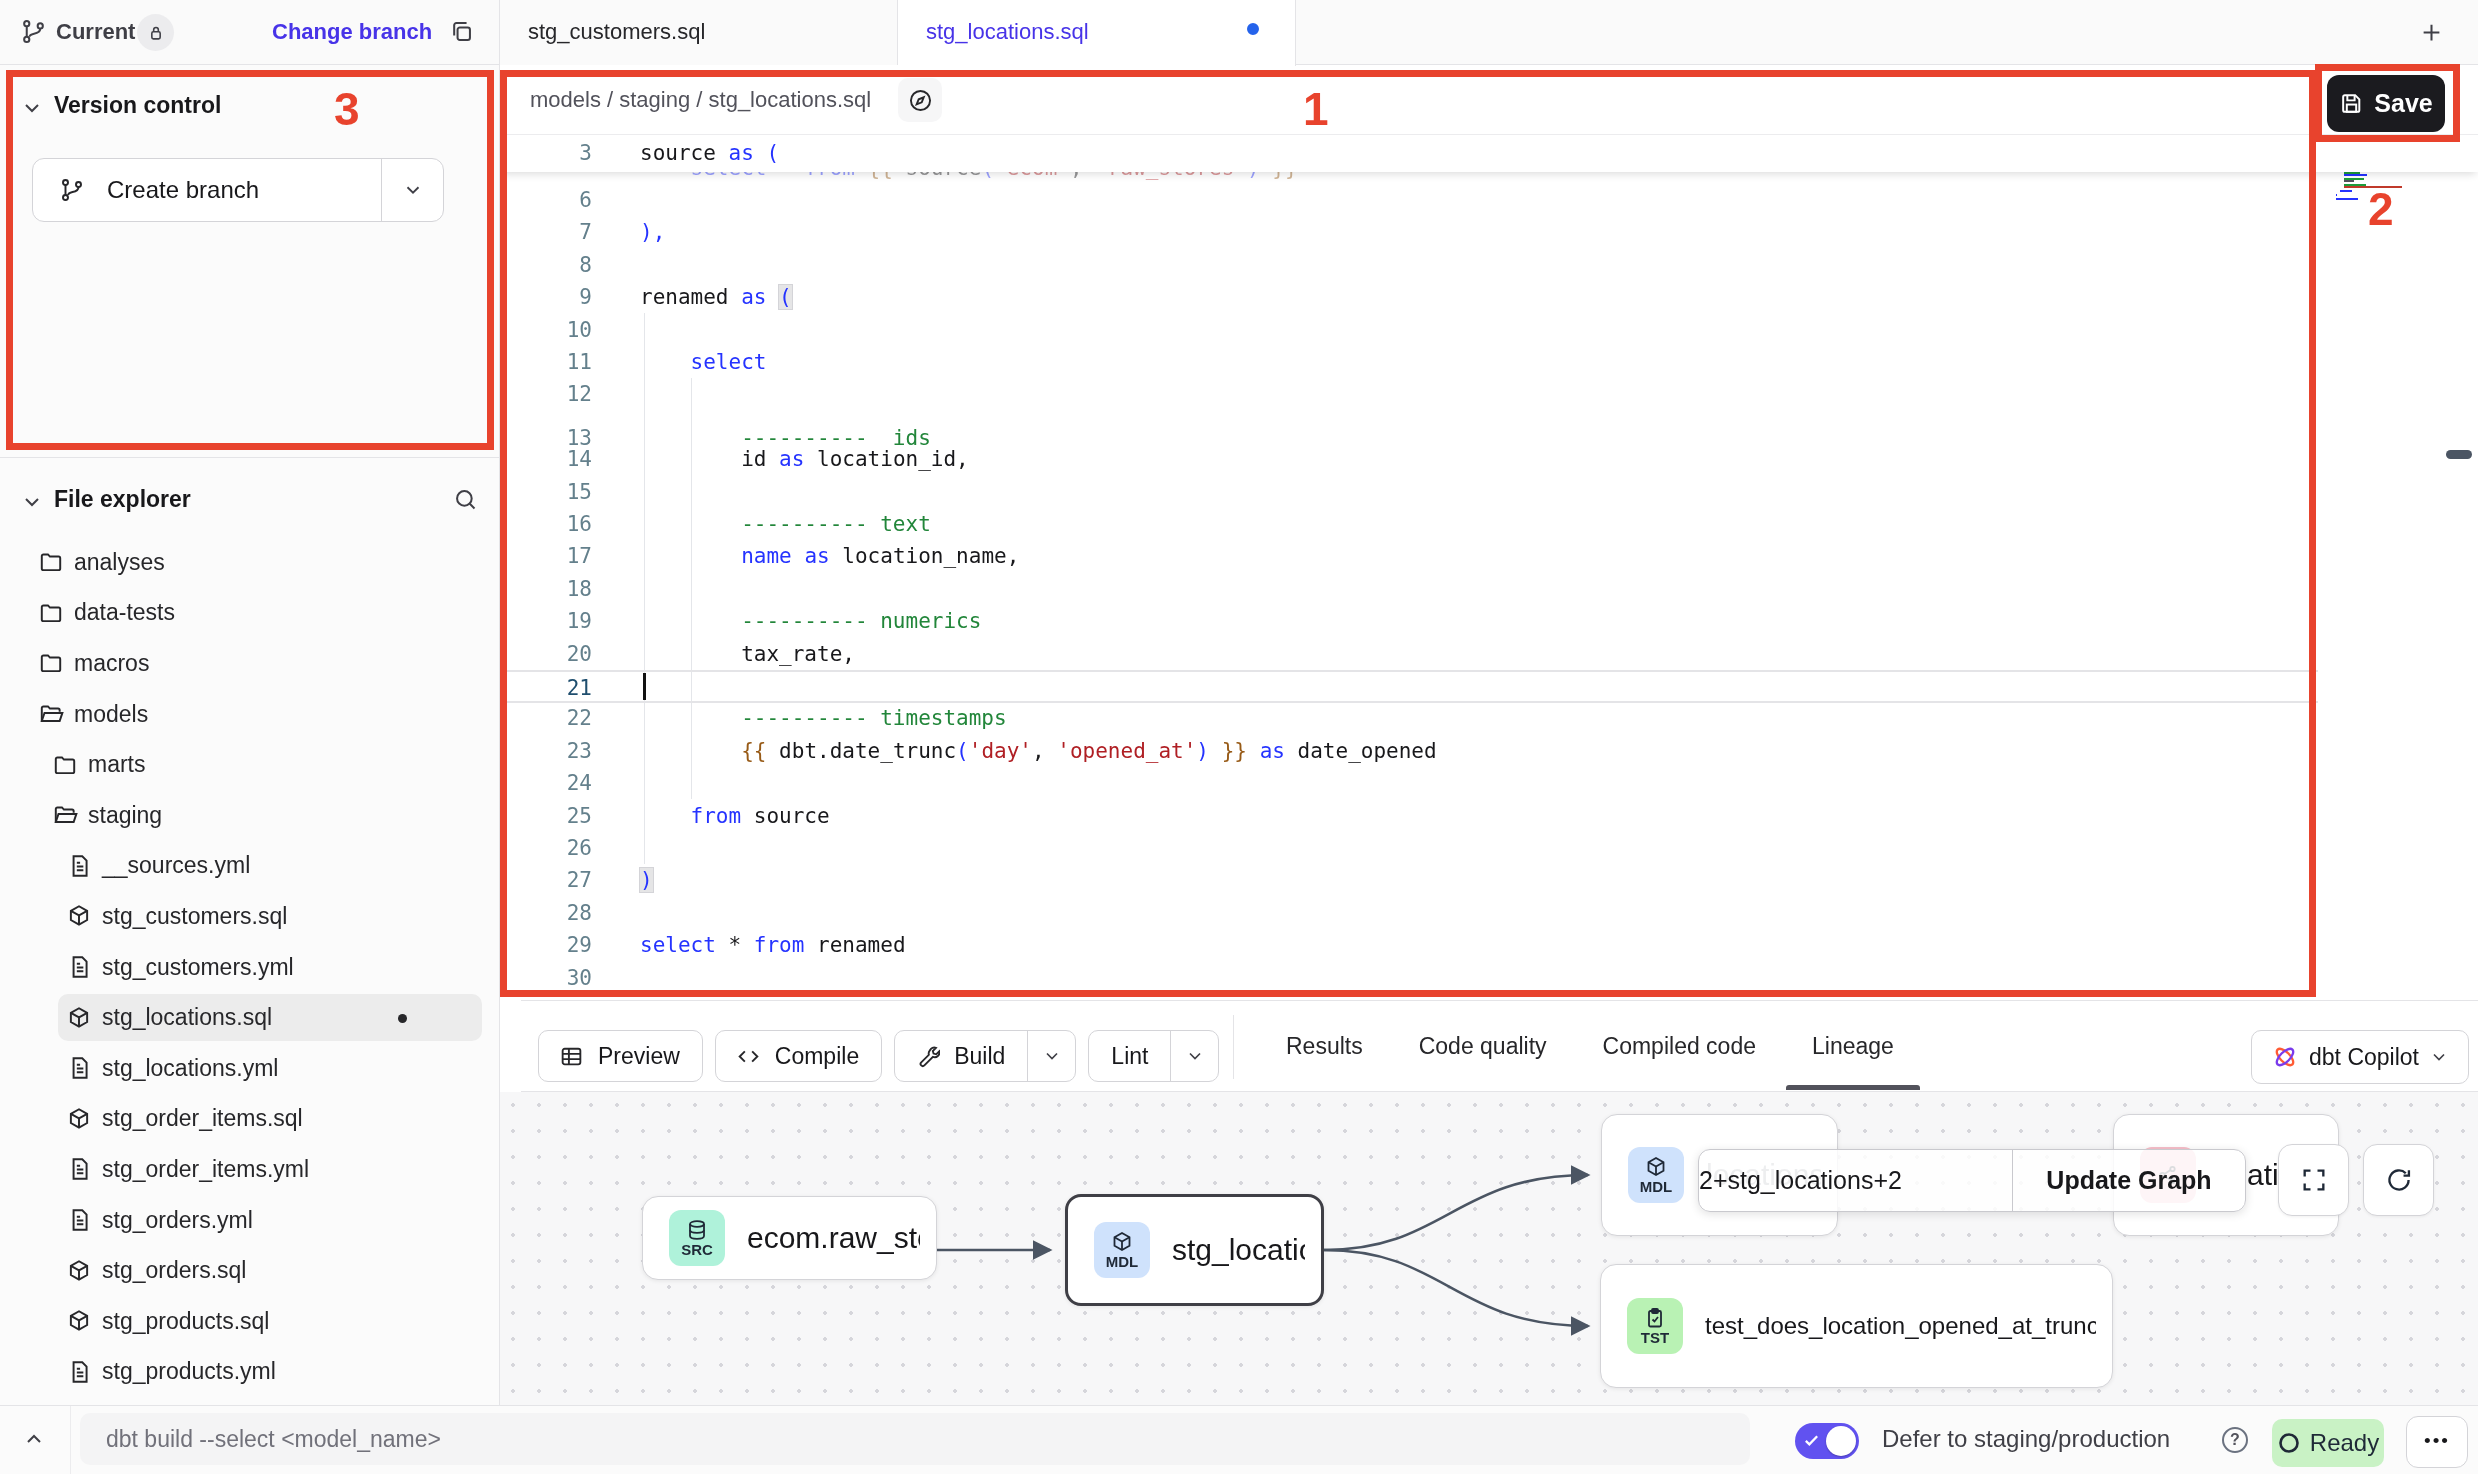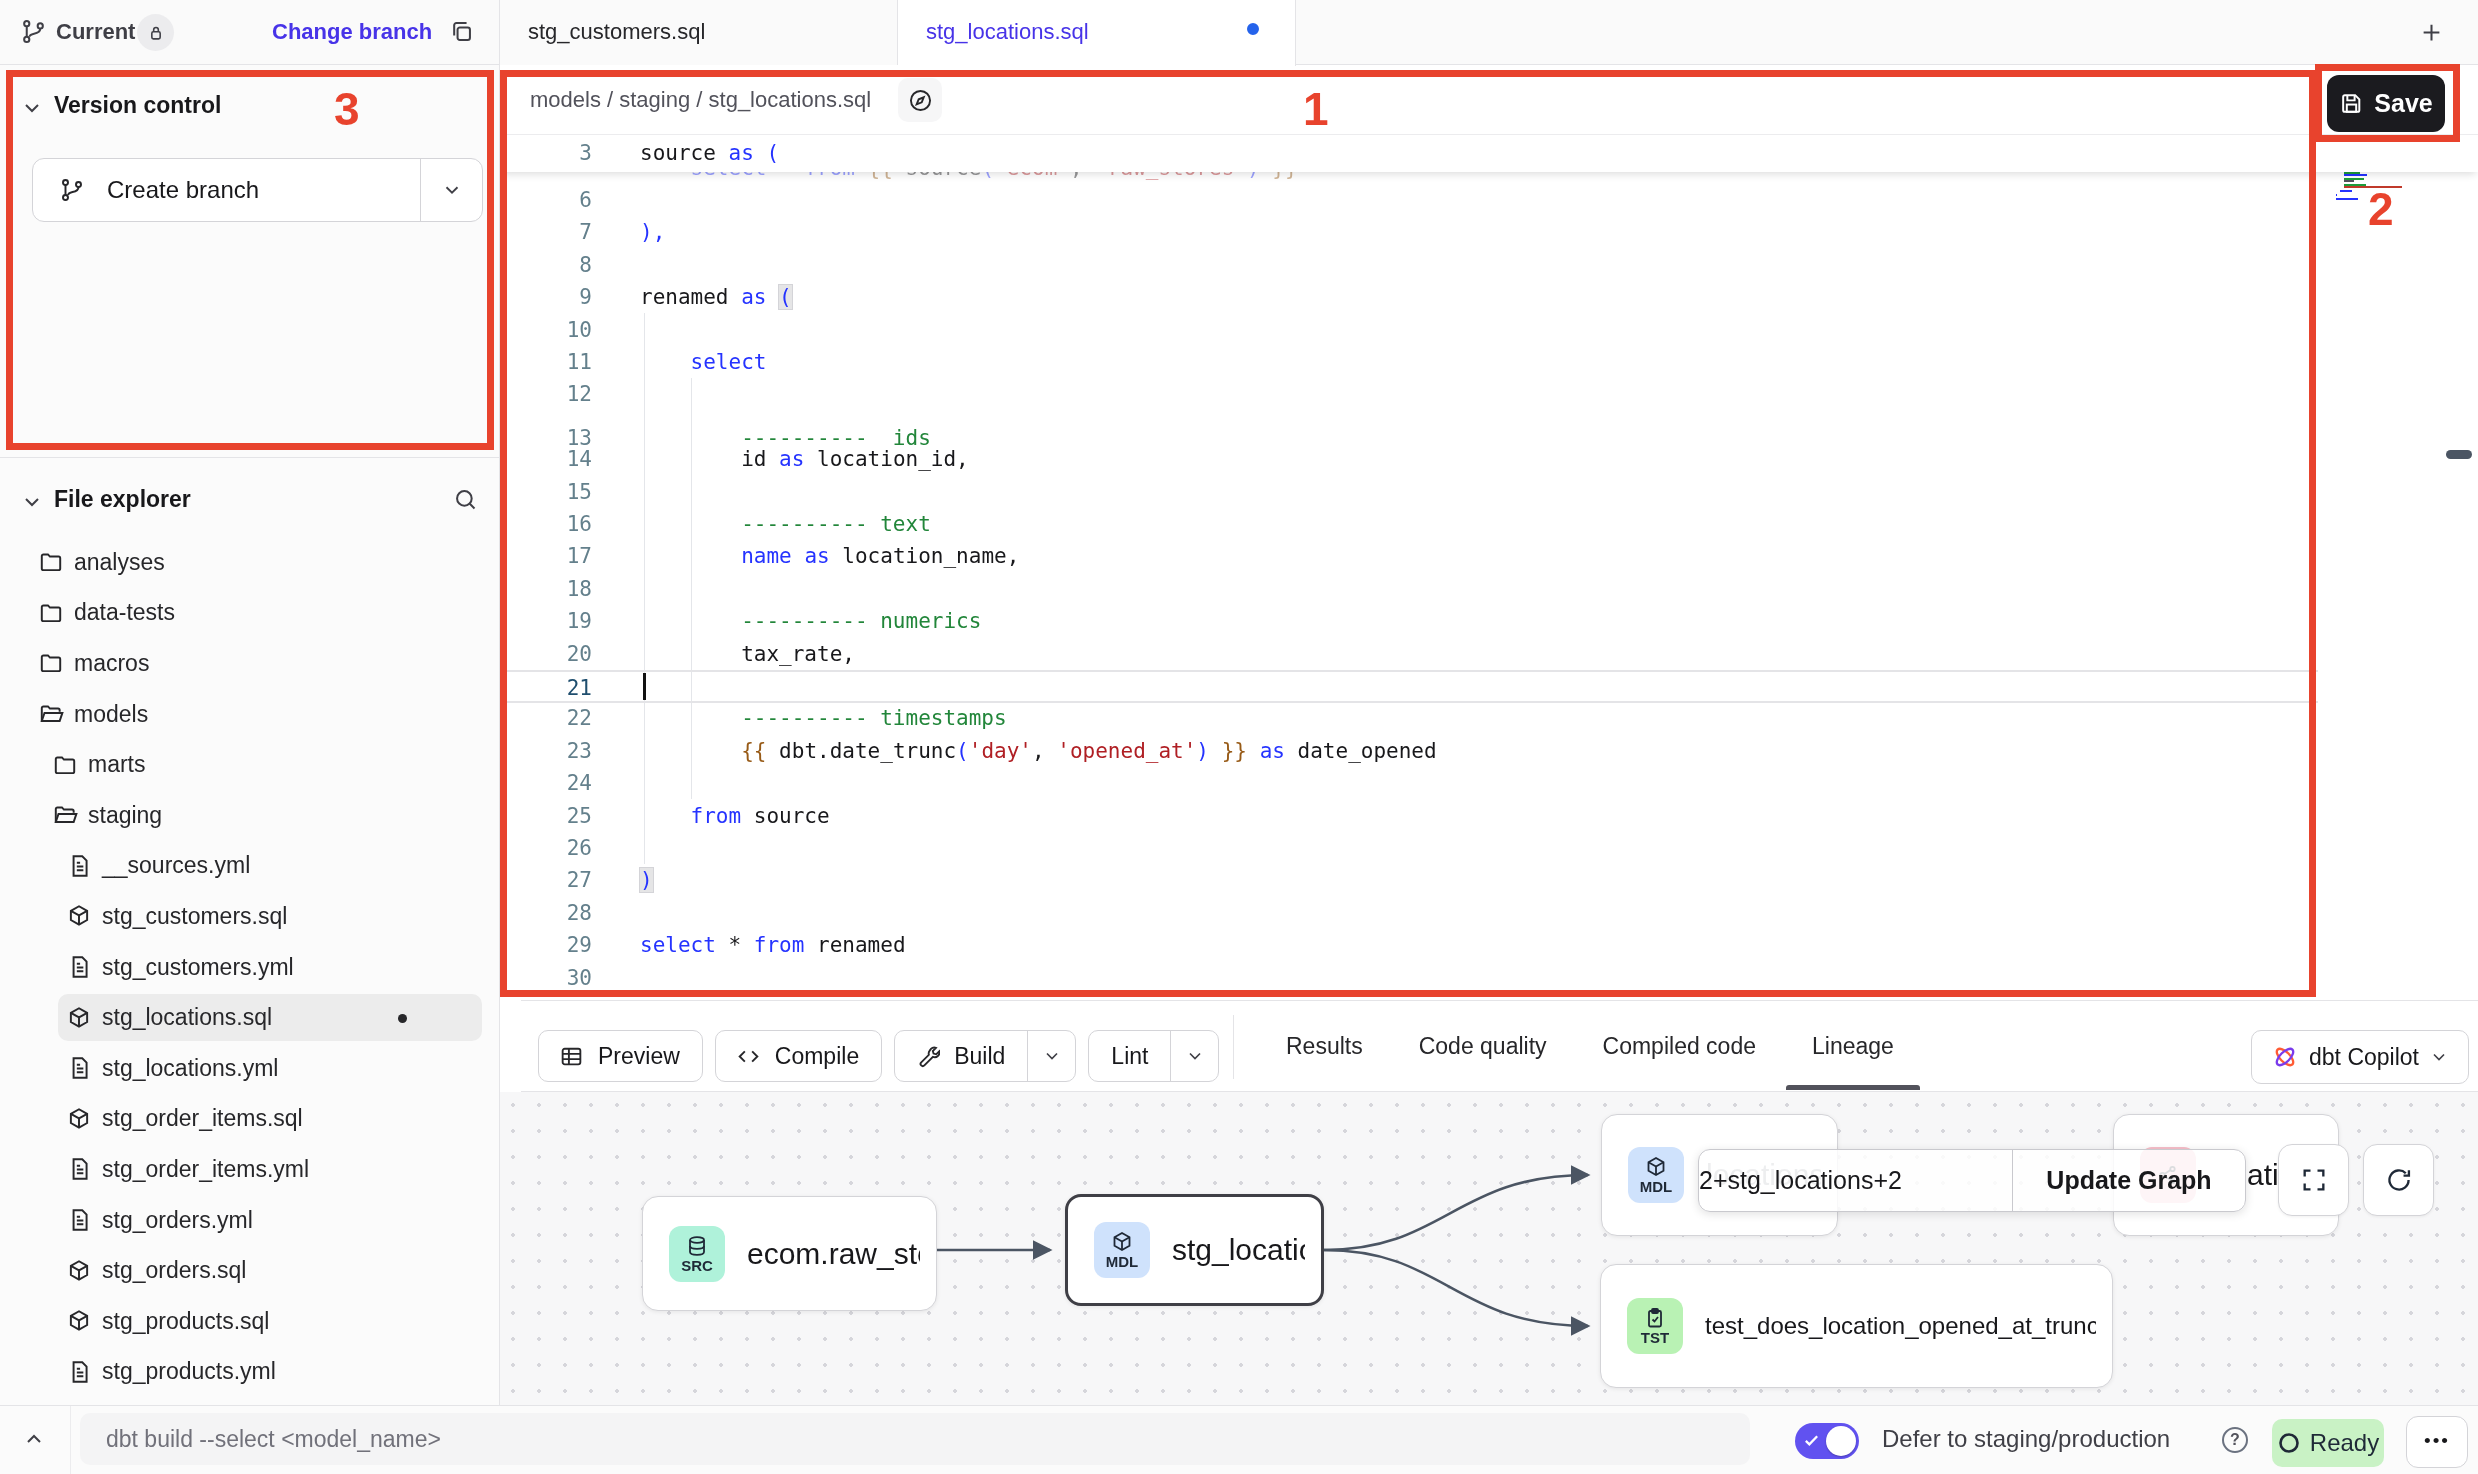--- a/index.html
+++ b/index.html
@@ -23,21 +23,21 @@
   .tab.active .tab-label { color:#4733e8; }
   .tab-dot { position:absolute; right:36px; top:23px; width:9px; height:9px; border:6px solid #2563eb; border-radius:50%; background:#fff; }
   #plus-icon { position:absolute; left:2418px; top:19px; color:#3f3f46; cursor:pointer; }
 
   
   #sidebar { position:absolute; left:0; top:65px; width:500px; height:1340px; background:#fbfbfb; border-right:1px solid #e4e4e7; }
   .panel-header { position:absolute; left:0; width:500px; height:40px; }
   .panel-chevron { position:absolute; left:20px; top:8px; color:#3f3f46; }
   .panel-title { position:absolute; left:54px; top:4px; font-size:23px; font-weight:700; color:#18181b; }
   #vc-header { top:23px; }
-  #create-branch { position:absolute; left:32px; top:93px; width:451px; height:64px; background:#fff; border:1px solid #d4d4d8; border-radius:12px; display:flex; align-items:center; cursor:pointer; }
+  #create-branch { position:absolute; left:32px; top:93px; width:412px; height:64px; background:#fff; border:1px solid #d4d4d8; border-radius:12px; display:flex; align-items:center; cursor:pointer; }
   #create-branch .cb-icon { margin-left:26px; color:#27272a; }
   #create-branch .cb-label { margin-left:22px; font-size:24px; font-weight:500; color:#18181b; flex:1; }
   #create-branch .cb-split { width:62px; height:100%; border-left:1px solid #d4d4d8; display:flex; align-items:center; justify-content:center; color:#3f3f46; }
   #sidebar-divider { position:absolute; left:0; top:392px; width:500px; height:1px; background:#e4e4e7; }
   #fe-header { top:417px; }
   #fe-search { position:absolute; left:452px; top:421px; color:#3f3f46; cursor:pointer; }
   #file-list { position:absolute; left:0; top:472px; width:500px; }
   .file-row { position:relative; height:50.6px; display:flex; align-items:center; cursor:pointer; }
   .file-row .f-icon { color:#27272a; flex:0 0 auto; }
   .file-row .f-label { margin-left:10px; font-size:23px; color:#27272a; }
@@ -534,21 +534,21 @@
       <defs>
         <marker id="arr" markerWidth="9" markerHeight="9" refX="7" refY="4" orient="auto">
             <path d="M0,0 L8,4 L0,8 z" fill="#4b5563"></path>
           </marker>
       </defs>
       <path d="M437,158 H550" stroke="#4b5563" stroke-width="2.5" fill="none" marker-end="url(#arr)"></path>
       <path d="M824,158 C945,158 955,83 1088,83" stroke="#4b5563" stroke-width="2.5" fill="none" marker-end="url(#arr)"></path>
       <path d="M824,158 C945,158 955,234 1088,234" stroke="#4b5563" stroke-width="2.5" fill="none" marker-end="url(#arr)"></path>
     </svg>
     <div id="lineage-nodes">
-        <div class="lin-node" style="left: 142px; top: 104px; width: 295px; height: 115px;">
+        <div class="lin-node" style="left: 142px; top: 104px; width: 295px; height: 84px;">
           <div class="badge" style="background: rgb(175, 242, 218);">
             <svg width="24" height="24" viewBox="0 0 24 24" fill="none" stroke="currentColor" stroke-width="1.8">
               <ellipse cx="12" cy="6" rx="7" ry="2.8"></ellipse>
               <path d="M5 6v12c0 1.6 3.1 2.8 7 2.8s7-1.2 7-2.8V6"></path>
               <path d="M5 12c0 1.6 3.1 2.8 7 2.8s7-1.2 7-2.8"></path>
             </svg>
             <span class="badge-label">SRC</span>
           </div>
           <span class="node-label">ecom.raw_stores</span>
         </div>

